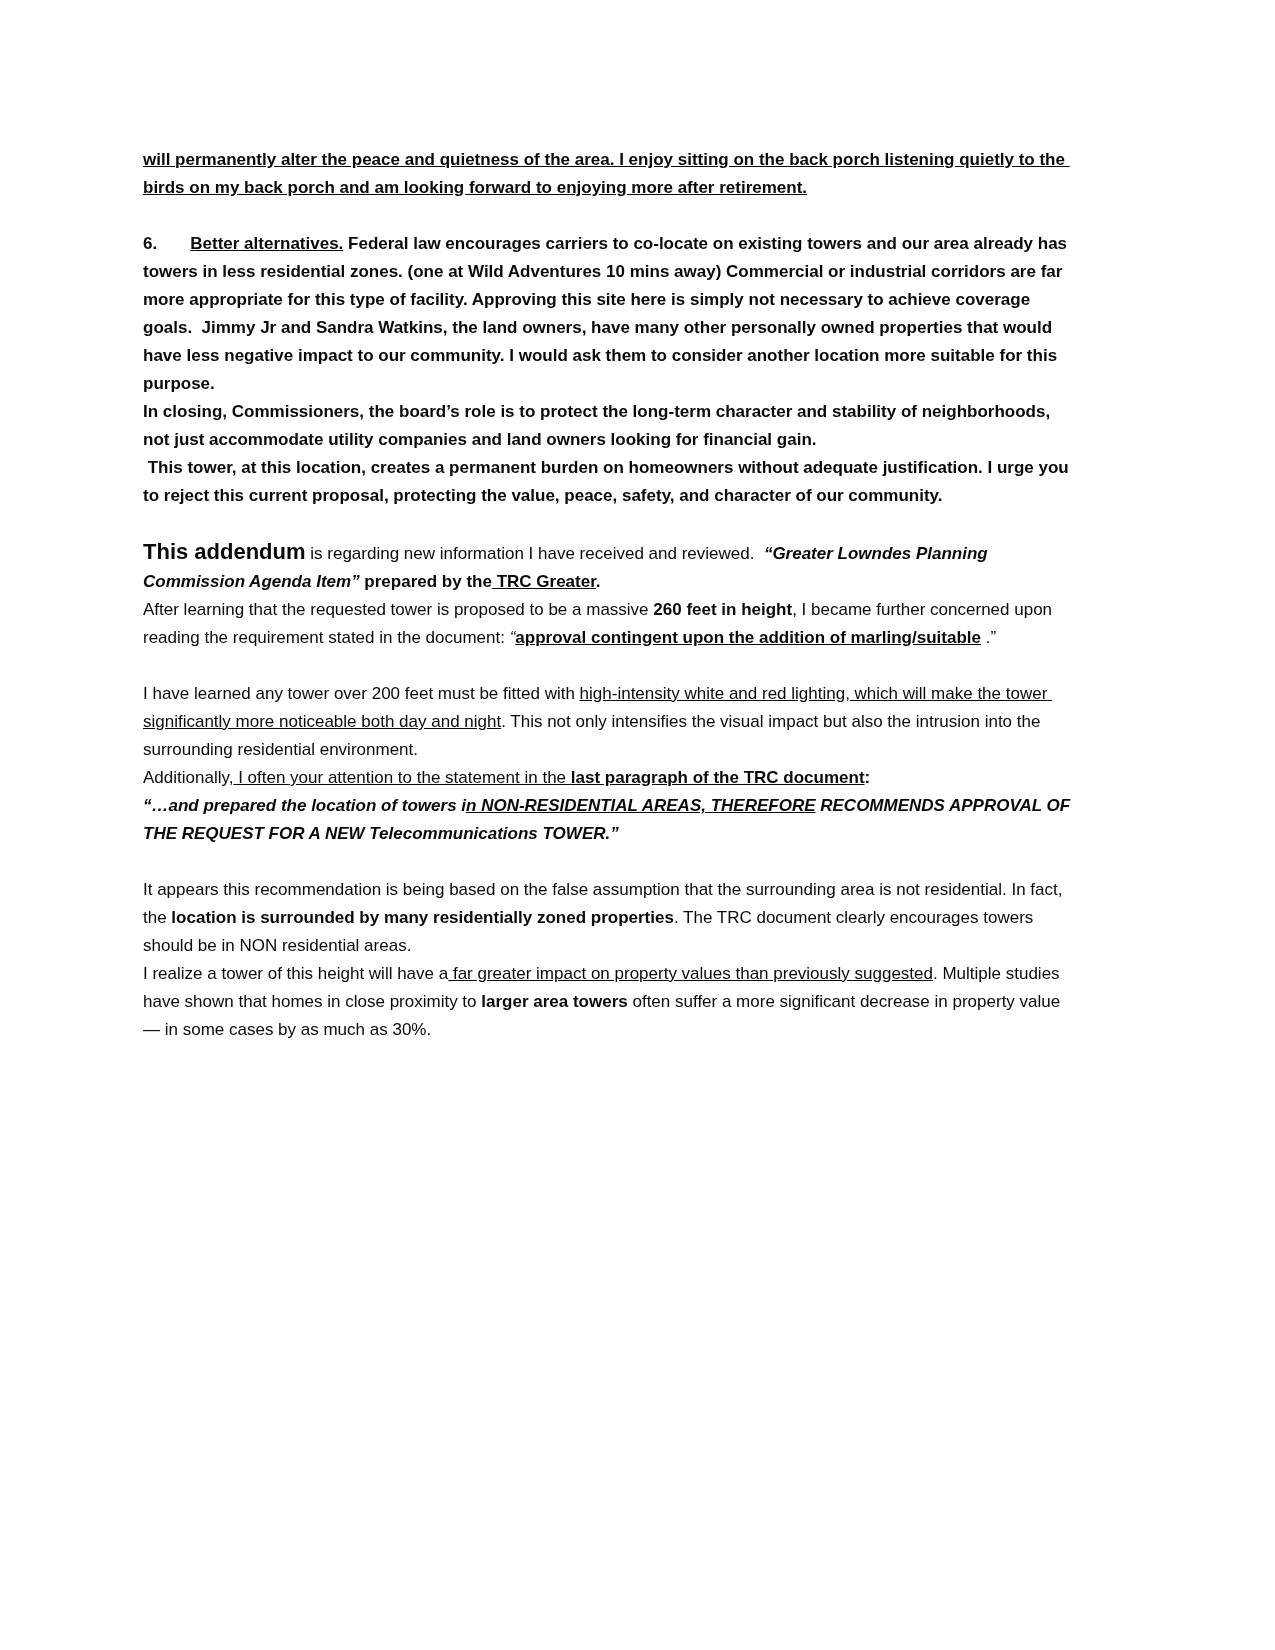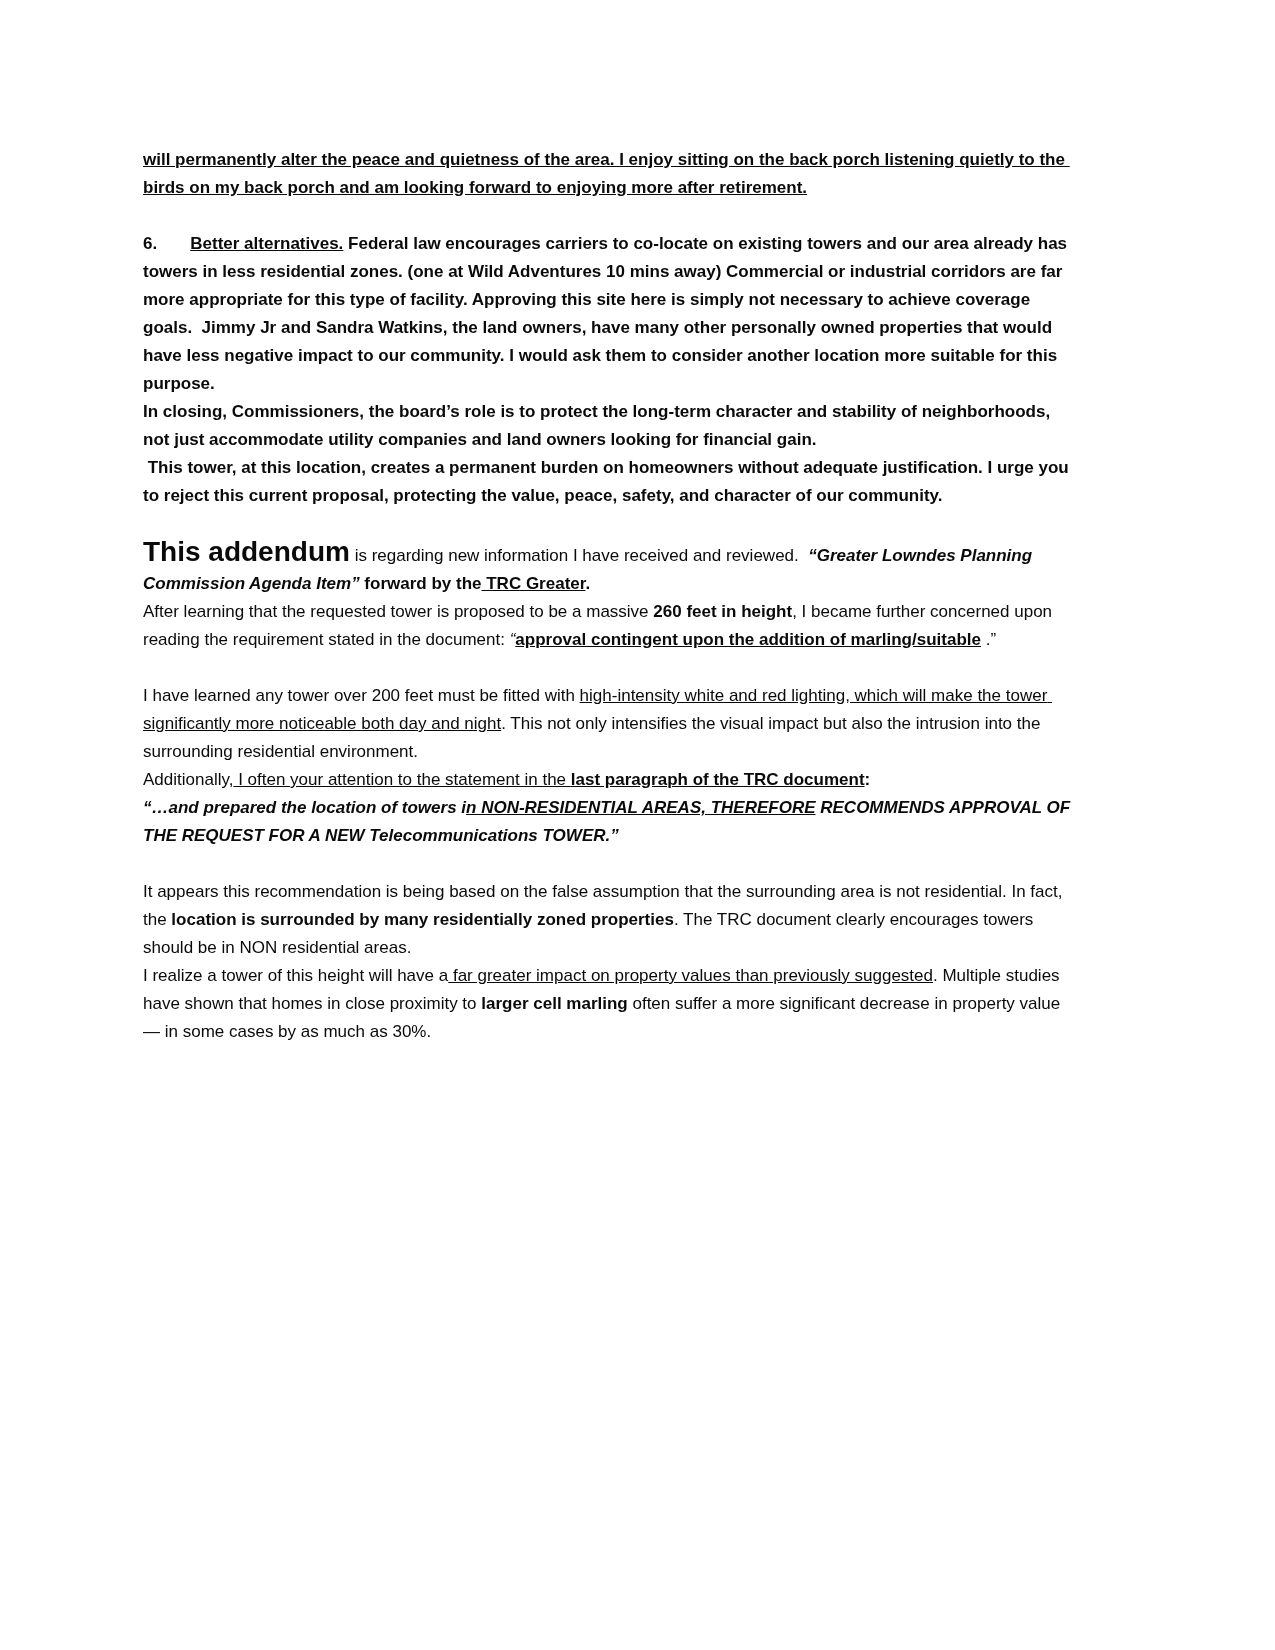--- a/index.html
+++ b/index.html
@@ -22,32 +22,32 @@
   .doc-body {
     width: 932px;
   }
   .doc-body p {
     margin: 0 0 28px 0;
     white-space: pre-wrap;
   }
   .b  { font-weight: bold; }
   .u  { text-decoration: underline; }
   .i  { font-style: italic; }
-  .lg { font-size: 28px; }
+  .lg { font-size: 22px; }
 </style>
 </head>
 <body>
 
 <div class="page">
   <div class="doc-body">
       <p><span class="b u">will permanently alter the peace and quietness of the area. I enjoy sitting on the back porch listening quietly to the birds on my back porch and am looking forward to enjoying more after retirement.</span></p>
       <p><span class="b">6.       </span><span class="b u">Better alternatives.</span><span class="b"> Federal law encourages carriers to co-locate on existing towers and our area already has towers in less residential zones. (one at Wild Adventures 10 mins away) Commercial or industrial corridors are far more appropriate for this type of facility. Approving this site here is simply not necessary to achieve coverage goals.  Jimmy Jr and Sandra Watkins, the land owners, have many other personally owned properties that would have less negative impact to our community. I would ask them to consider another location more suitable for this purpose.
 In closing, Commissioners, the board’s role is to protect the long-term character and stability of neighborhoods, not just accommodate utility companies and land owners looking for financial gain.
  This tower, at this location, creates a permanent burden on homeowners without adequate justification. I urge you to reject this current proposal, protecting the value, peace, safety, and character of our community.</span></p>
-      <p><span class="b lg">This addendum</span><span> is regarding new information I have received and reviewed.  </span><span class="b i">“Greater Lowndes Planning Commission Agenda Item”</span><span class="b"> forward by the</span><span class="b u"> TRC Greater</span><span class="b">.</span><span>
+      <p><span class="b lg">This addendum</span><span> is regarding new information I have received and reviewed.  </span><span class="b i">“Greater Lowndes Planning Commission Agenda Item”</span><span class="b"> prepared by the</span><span class="b u"> TRC Greater</span><span class="b">.</span><span>
 After learning that the requested tower is proposed to be a massive </span><span class="b">260 feet in height</span><span>, I became further concerned upon reading the requirement stated in the document: </span><span class="i">“</span><span class="b u">approval contingent upon the addition of marling/suitable</span><span> .”</span></p>
       <p><span>I have learned any tower over 200 feet must be fitted with </span><span class="u">high-intensity white and red lighting, which will make the tower significantly more noticeable both day and night</span><span>. This not only intensifies the visual impact but also the intrusion into the surrounding residential environment.
 Additionally,</span><span class="u"> I often your attention to the statement in the </span><span class="b u">last paragraph of the TRC document</span><span class="b">:</span><span>
 </span><span class="b i">“…and prepared the location of towers i</span><span class="b u i">n NON-RESIDENTIAL AREAS, THEREFORE</span><span class="b i"> RECOMMENDS APPROVAL OF THE REQUEST FOR A NEW Telecommunications TOWER.”</span></p>
       <p><span>It appears this recommendation is being based on the false assumption that the surrounding area is not residential. In fact, the </span><span class="b">location is surrounded by many residentially zoned properties</span><span>. The TRC document clearly encourages towers should be in NON residential areas.
-I realize a tower of this height will have a</span><span class="u"> far greater impact on property values than previously suggested</span><span>. Multiple studies have shown that homes in close proximity to </span><span class="b">larger cell marling</span><span> often suffer a more significant decrease in property value — in some cases by as much as 30%.</span></p>
+I realize a tower of this height will have a</span><span class="u"> far greater impact on property values than previously suggested</span><span>. Multiple studies have shown that homes in close proximity to </span><span class="b">larger area towers</span><span> often suffer a more significant decrease in property value — in some cases by as much as 30%.</span></p>
     </div>
 </div>
 
 </body></html>

